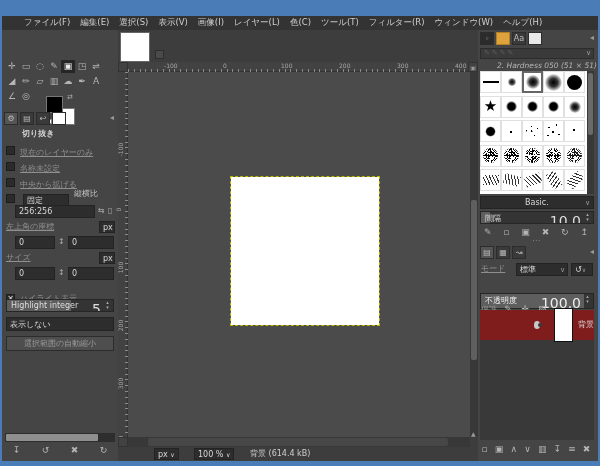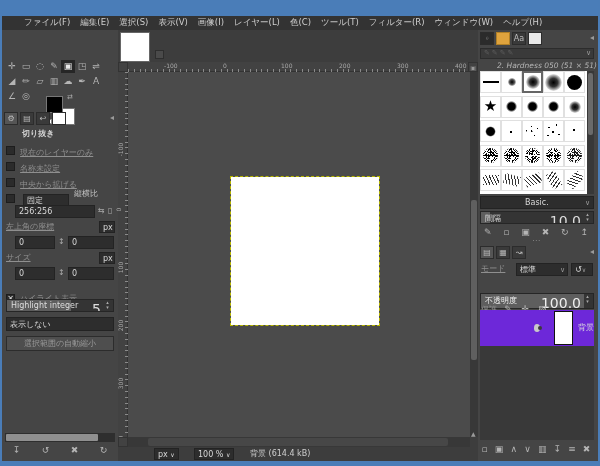--- a/index.html
+++ b/index.html
@@ -339,21 +339,21 @@
     </div>
 
     <div class="ab" style="left:3px;top:267px;">
       <span class="t dim">保護</span>
       <span class="ic" style="width:12px;">✎</span>
       <span class="ic" style="width:12px;">✛</span>
       <span class="ic" style="width:12px;">▨</span>
     </div>
 
     <div class="ab" style="left:2px;top:280px;width:114px;height:130px;background:#393939;">
-      <div class="ab" style="left:0;top:0;width:114px;height:36px;background:#6d28d9;display:flex;align-items:center;padding-left:48px;">
+      <div class="ab" style="left:0;top:0;width:114px;height:30px;background:#7f1d1d;display:flex;align-items:center;padding-left:48px;">
         <span style="margin-left:6px;" class="eye"></span>
         <div style="width:34px;height:34px;background:#fff;border:1px solid #111;margin-left:14px;"></div>
         <span class="t" style="margin-left:5px;color:#ddd;">背景</span>
       </div>
     </div>
 
     <div class="ab btnrow" style="left:0;top:414px;width:116px;display:flex;justify-content:space-around;font-size:9px;">
       <span>▫</span>
       <span>▣</span>
       <span>∧</span>

